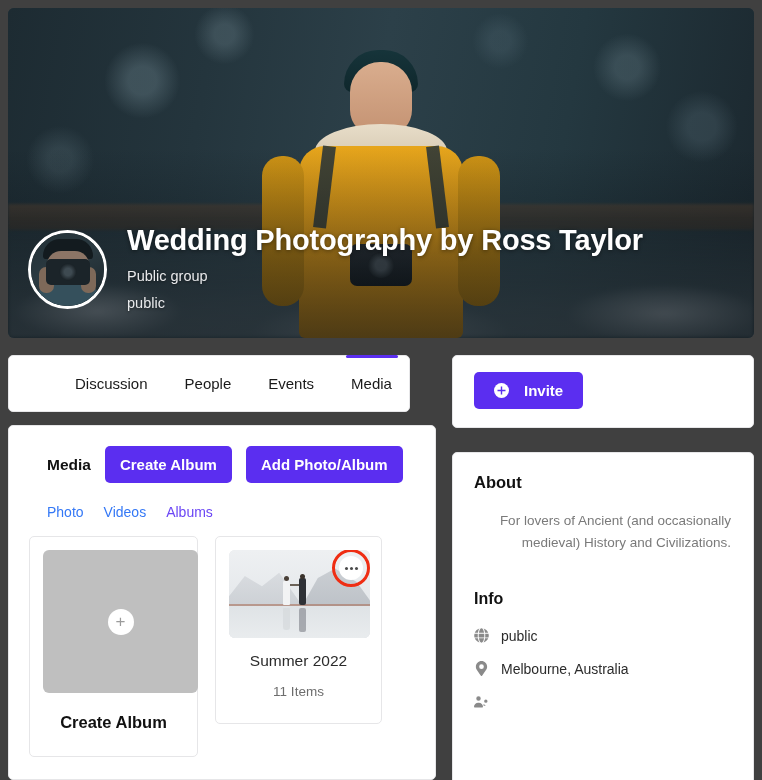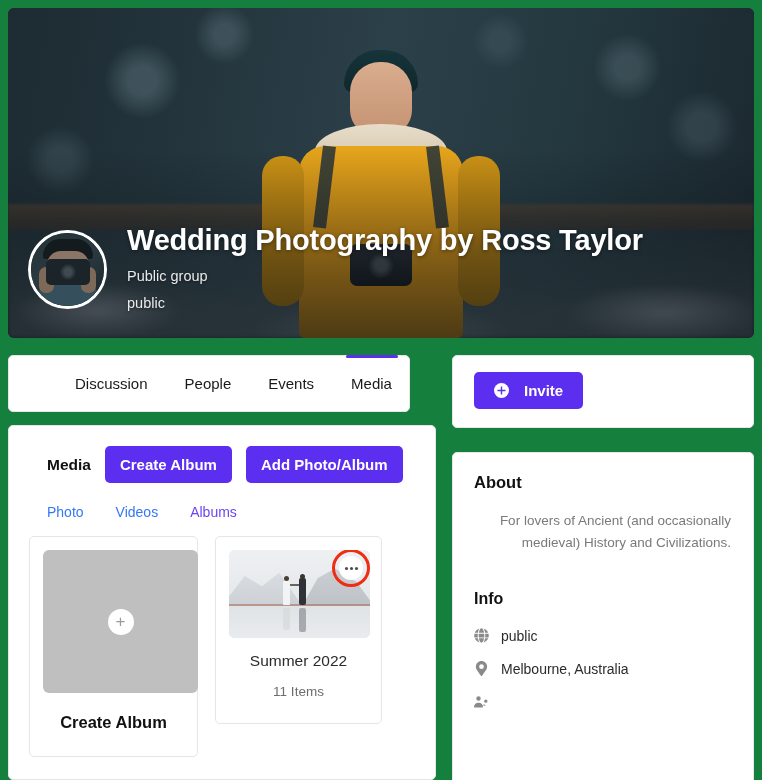--- a/index.html
+++ b/index.html
@@ -9,21 +9,21 @@
     height: 780px;
     background: #f4f4f5;
     font-family: "Liberation Sans", sans-serif;
     overflow: hidden;
   }
 
   .page {
     position: relative;
     width: 762px;
     height: 780px;
-    background: #15803d;
+    background: #404040;
   }
 
   
   .cover {
     position: absolute;
     left: 8px;
     top: 8px;
     width: 746px;
     height: 330px;
     border-radius: 6px;
@@ -224,21 +224,21 @@
     border: none;
     border-radius: 5px;
     font-family: "Liberation Sans", sans-serif;
     font-size: 15px;
     font-weight: bold;
     padding: 10px 15px;
     cursor: pointer;
     white-space: nowrap;
   }
   .subtabs {
-    display: flex; gap: 32px;
+    display: flex; gap: 20px;
     padding: 21px 0 0 38px;
     font-size: 14px;
   }
   .subtab { cursor: pointer; }
   .subtab.blue { color: #3478f6; }
   .subtab.violet { color: #6b46f5; }
 
   .albums {
     display: flex;
     gap: 17px;

